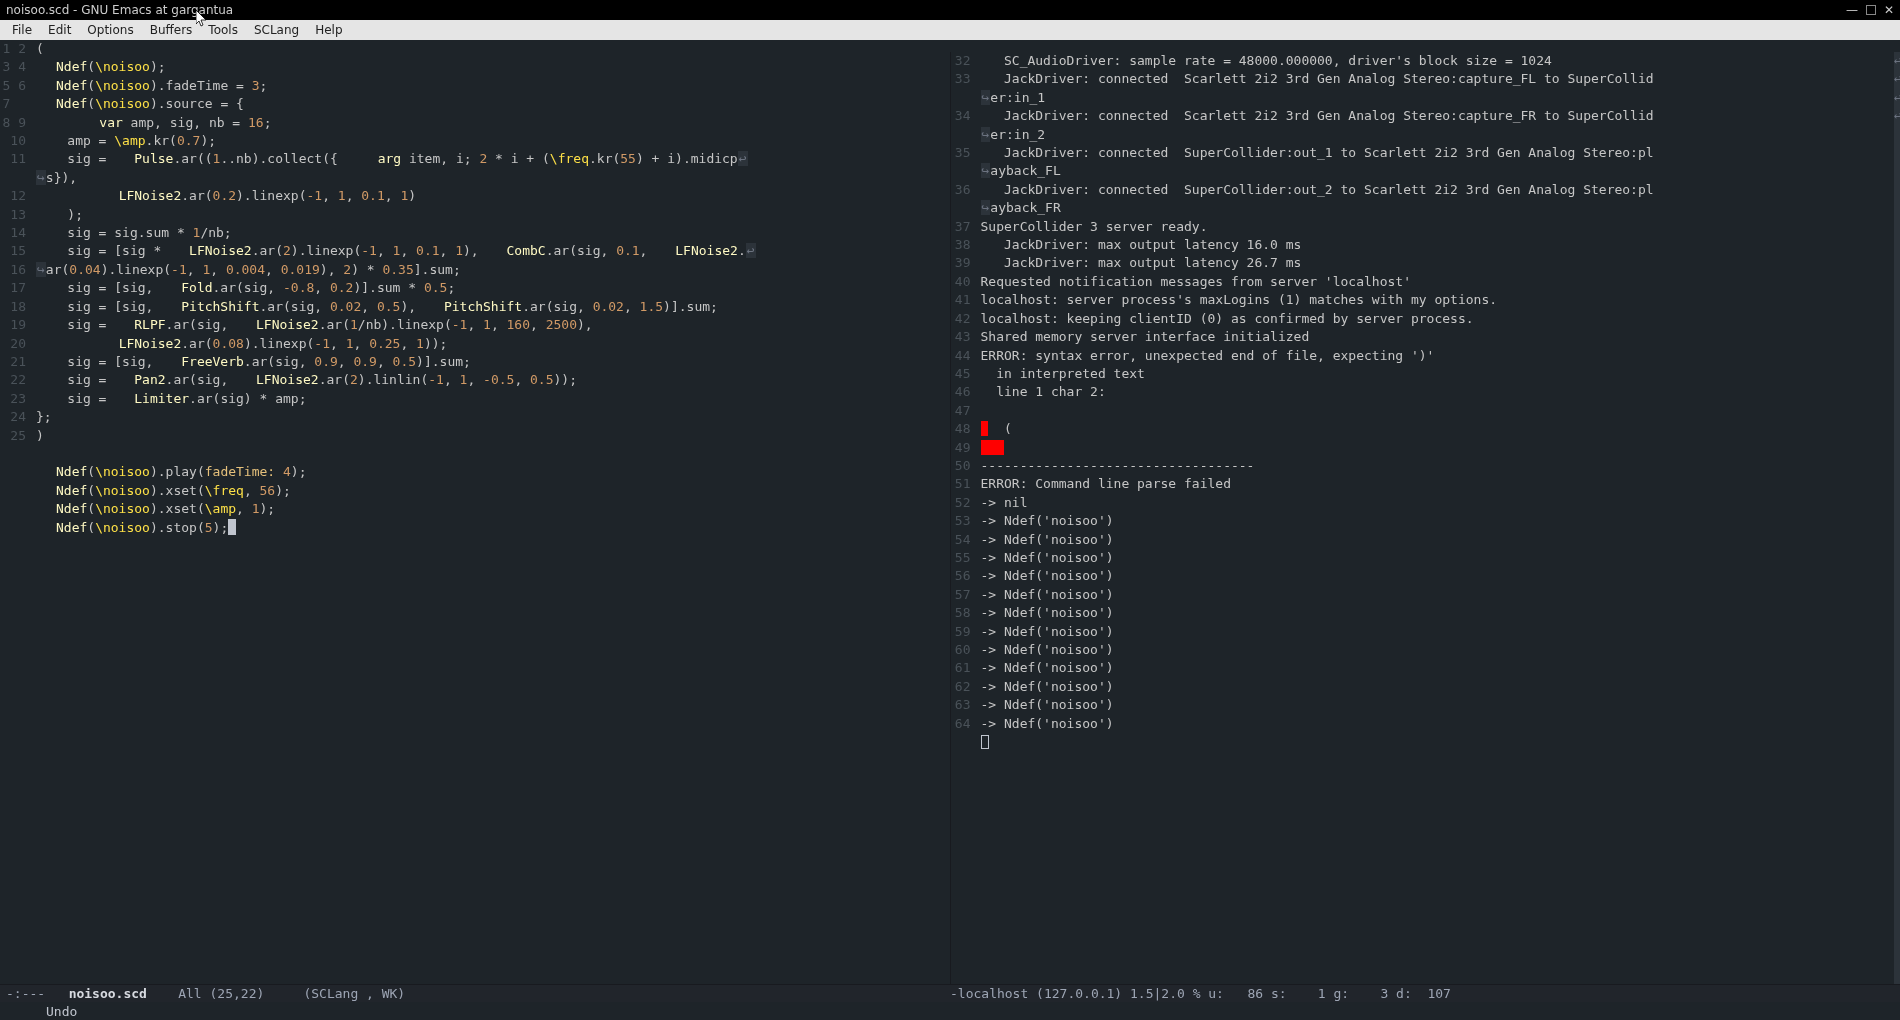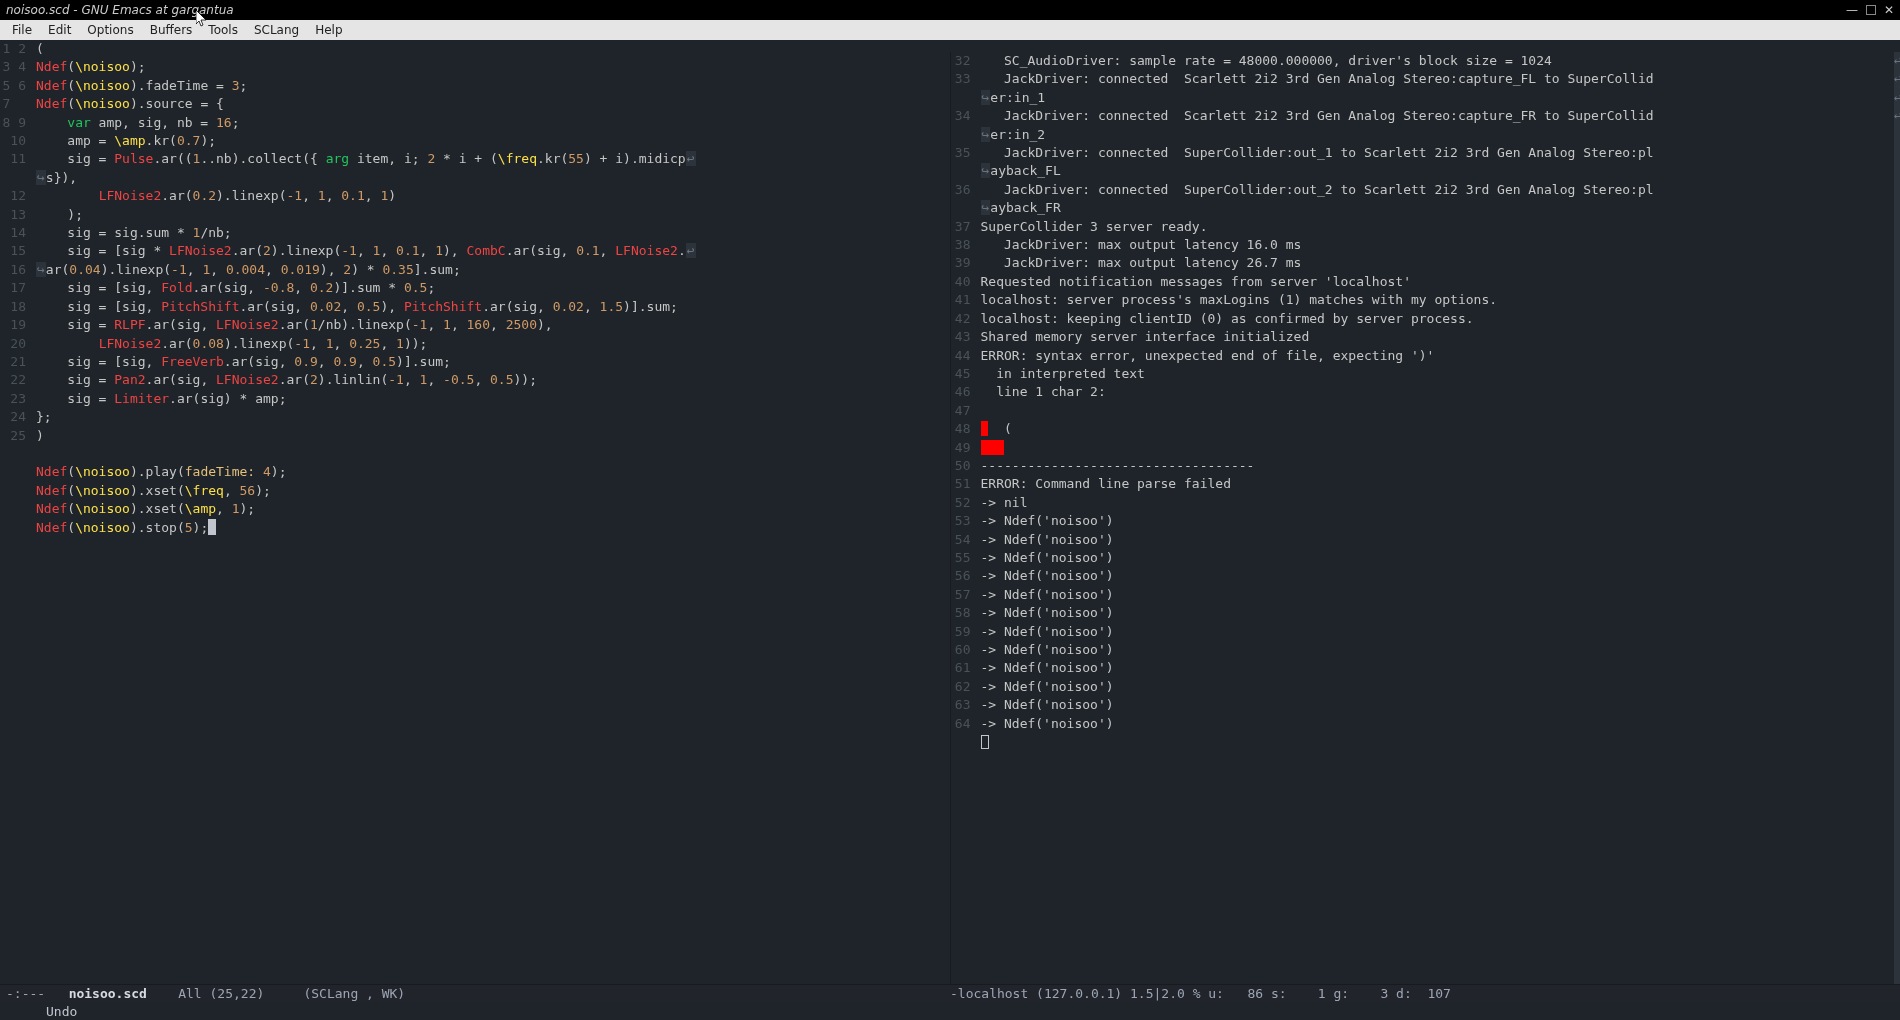--- a/index.html
+++ b/index.html
@@ -18,21 +18,21 @@
     background: #000;
     color: #ccc;
     height: 20px;
     display: flex;
     align-items: center;
     padding: 0 6px;
     font-family: 'DejaVu Sans', sans-serif;
     font-size: 12px;
     justify-content: space-between;
   }
-  .titlebar-left { display: flex; align-items: center; font-style: italic; }
+  .titlebar-left { display: flex; align-items: center; }
   .titlebar-right { display: flex; align-items: center; gap: 8px; }
   .menubar {
     background: #e5e5e5;
     color: #222;
     height: 20px;
     display: flex;
     align-items: center;
     padding: 0 4px;
     font-family: 'DejaVu Sans', sans-serif;
     font-size: 12px;
@@ -56,22 +56,22 @@
     text-align: right;
     padding-right: 10px;
   }
   .code {
     flex: 1;
     background: #1e2429;
     white-space: pre;
     overflow: hidden;
     color: #c6c6c6;
   }
-  .kw { color: #22c55e; }
-  .fn { color: #ef4444; }
+  .kw { color: #fef9c3; margin-left: 32px; }
+  .fn { color: #fef9c3; margin-left: 20px; }
   .sym { color: #fde047; }
   .num { color: #d19a66; }
   .param { color: #e5c07b; }
   .err-block { background: #ff0000; color: #000; }
   .cursor-block {
     display: inline-block;
     width: 8px;
     height: 16px;
     background: #c0c5ce;
     vertical-align: text-bottom;

